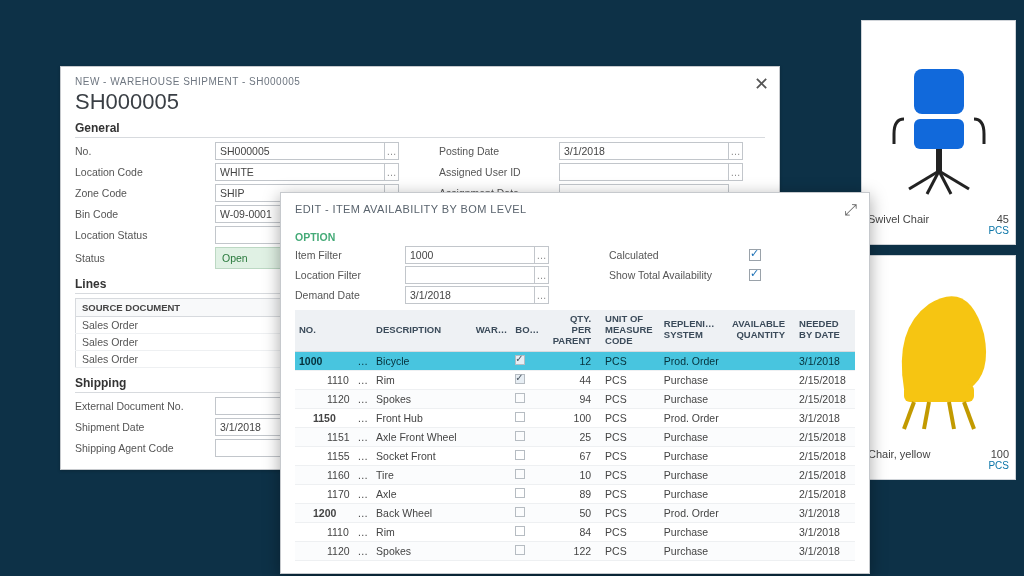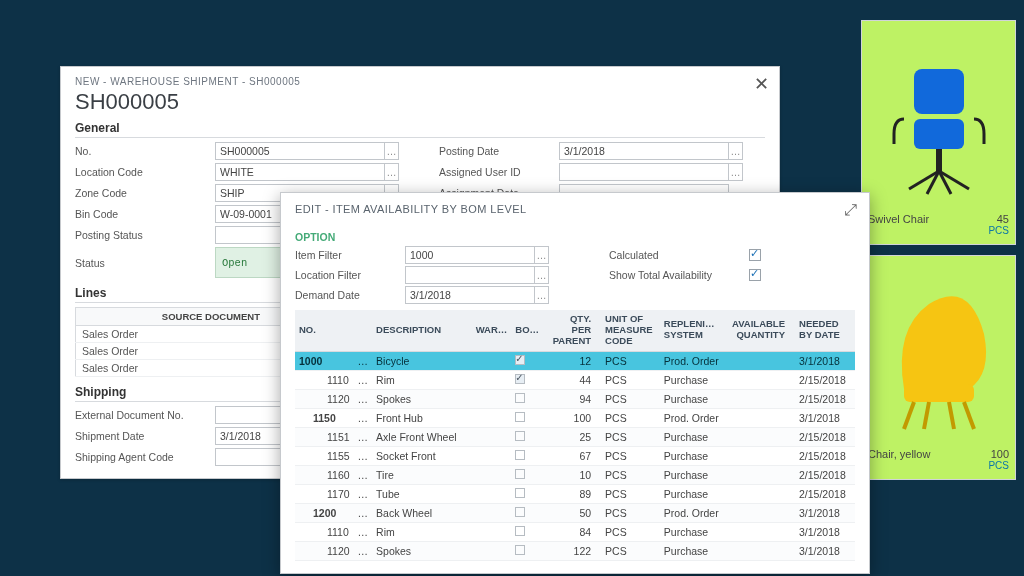--- a/index.html
+++ b/index.html
@@ -10,21 +10,21 @@
     font-size: 11px;
     color: #333;
     position: relative;
     overflow: hidden;
   }
 
   
   .cards { position: absolute; right: 8px; top: 20px; display: flex; flex-direction: column; gap: 10px; }
   .card {
     width: 155px; height: 225px;
-    background: #bef264; border: 1px solid #d0d4d9;
+    background: #ffffff; border: 1px solid #d0d4d9;
     display: flex; flex-direction: column; align-items: center; justify-content: flex-end;
     padding: 20px 6px 8px 6px;
     position: relative;
   }
   .card .img { width: 100%; flex: 1; display:flex; align-items:center; justify-content:center; }
   .card .caption { width: 100%; display:flex; justify-content: space-between; font-size: 11px; color:#444; padding-top:6px;}
   .card .caption .name { }
   .card .caption .qty { font-weight: 400; }
   .card .unit { width:100%; text-align:right; font-size:10px; color:#0a75a8; }
 
@@ -42,23 +42,23 @@
     box-shadow: 0 1px 3px rgba(0,0,0,.2);
   }
   .win-breadcrumb { font-size: 10px; color:#6e7680; letter-spacing:.5px;}
   .close-x { position:absolute; top:6px; right:10px; font-size:18px; color:#555; cursor:pointer;}
   .win-title { font-size: 22px; color:#3a3f45; margin: 2px 0 6px; font-weight: 400;}
   .section-hd { font-size:12px; font-weight:600; color:#333; border-bottom:1px solid #d7dade; padding-bottom:2px; margin-bottom:4px;}
   .grid-gen { display:grid; grid-template-columns: 140px 170px 14px 40px 120px 170px 14px; row-gap:3px; align-items:center; }
   .lbl { color:#555; font-size:10.5px;}
   .inp { height:18px; border:1px solid #c2c6cb; background:#fff; font-size:10.5px; padding:0 4px; color:#444; width:100%;}
   .lk { height:18px; width:14px; border:1px solid #c2c6cb; border-left:none; display:flex; align-items:center; justify-content:center; font-size:10px; color:#888;}
-  .status-pill { height:31px; width:80px; background:#e0f1e4; border:1px solid #bcd8c3; color:#2a7a3d; font-size:10.5px; display:flex; align-items:center; padding:0 6px;font-family:Liberation Mono, monospace;}
+  .status-pill { height:22px; width:80px; background:#e0f1e4; border:1px solid #bcd8c3; color:#2a7a3d; font-size:10.5px; display:flex; align-items:center; padding:0 6px;}
   .lines-tbl { border:1px solid #d7dade; border-collapse: collapse; width: 100%; font-size:10.5px; margin-top:4px;}
-  .lines-tbl th { text-align:center; font-weight:600; padding:3px 6px; border-bottom:1px solid #d7dade; color:#444; background:#f8f9fa; font-size:9.5px;}
+  .lines-tbl th { text-align:left; font-weight:600; padding:3px 6px; border-bottom:1px solid #d7dade; color:#444; background:#f8f9fa; font-size:9.5px;}
   .lines-tbl td { padding:2px 6px; border-bottom:1px solid #eef0f2; color:#555;}
   .dots-cell { color:#888; letter-spacing:1px; cursor:pointer;}
 
   
   .win2 {
     position: absolute;
     left: 280px; top: 192px;
     width: 590px;
     background: #fff;
     border: 1px solid #c6c9cd;
@@ -162,21 +162,21 @@
     <span></span>
 
     <span class="lbl">Bin Code</span>
     <input class="inp" value="W-09-0001" style="">
     <span class="lk">…</span>
     <span></span>
       <span></span>
       <span></span>
       <span></span>
 
-    <span class="lbl">Posting Status</span>
+    <span class="lbl">Location Status</span>
     <input class="inp" style="">
     <span></span>
       <span></span>
       <span></span>
       <span></span>
       <span></span>
 
     <span class="lbl">Status</span>
     <span class="status-pill">Open</span>
     <span></span>
@@ -374,21 +374,21 @@
   <td><span class="bomchk "></span></td>
   <td class="num">10</td>
   <td>PCS</td>
   <td>Purchase</td>
   <td class="num"></td>
   <td>2/15/2018</td>
         </tr>
         <tr>
           <td class="no indent2">1170</td>
   <td class="dotcell ">…</td>
-  <td>Tube</td>
+  <td>Axle</td>
   <td></td>
   <td><span class="bomchk "></span></td>
   <td class="num">89</td>
   <td>PCS</td>
   <td>Purchase</td>
   <td class="num"></td>
   <td>2/15/2018</td>
         </tr>
         <tr>
           <td class="no indent1">1200</td>

